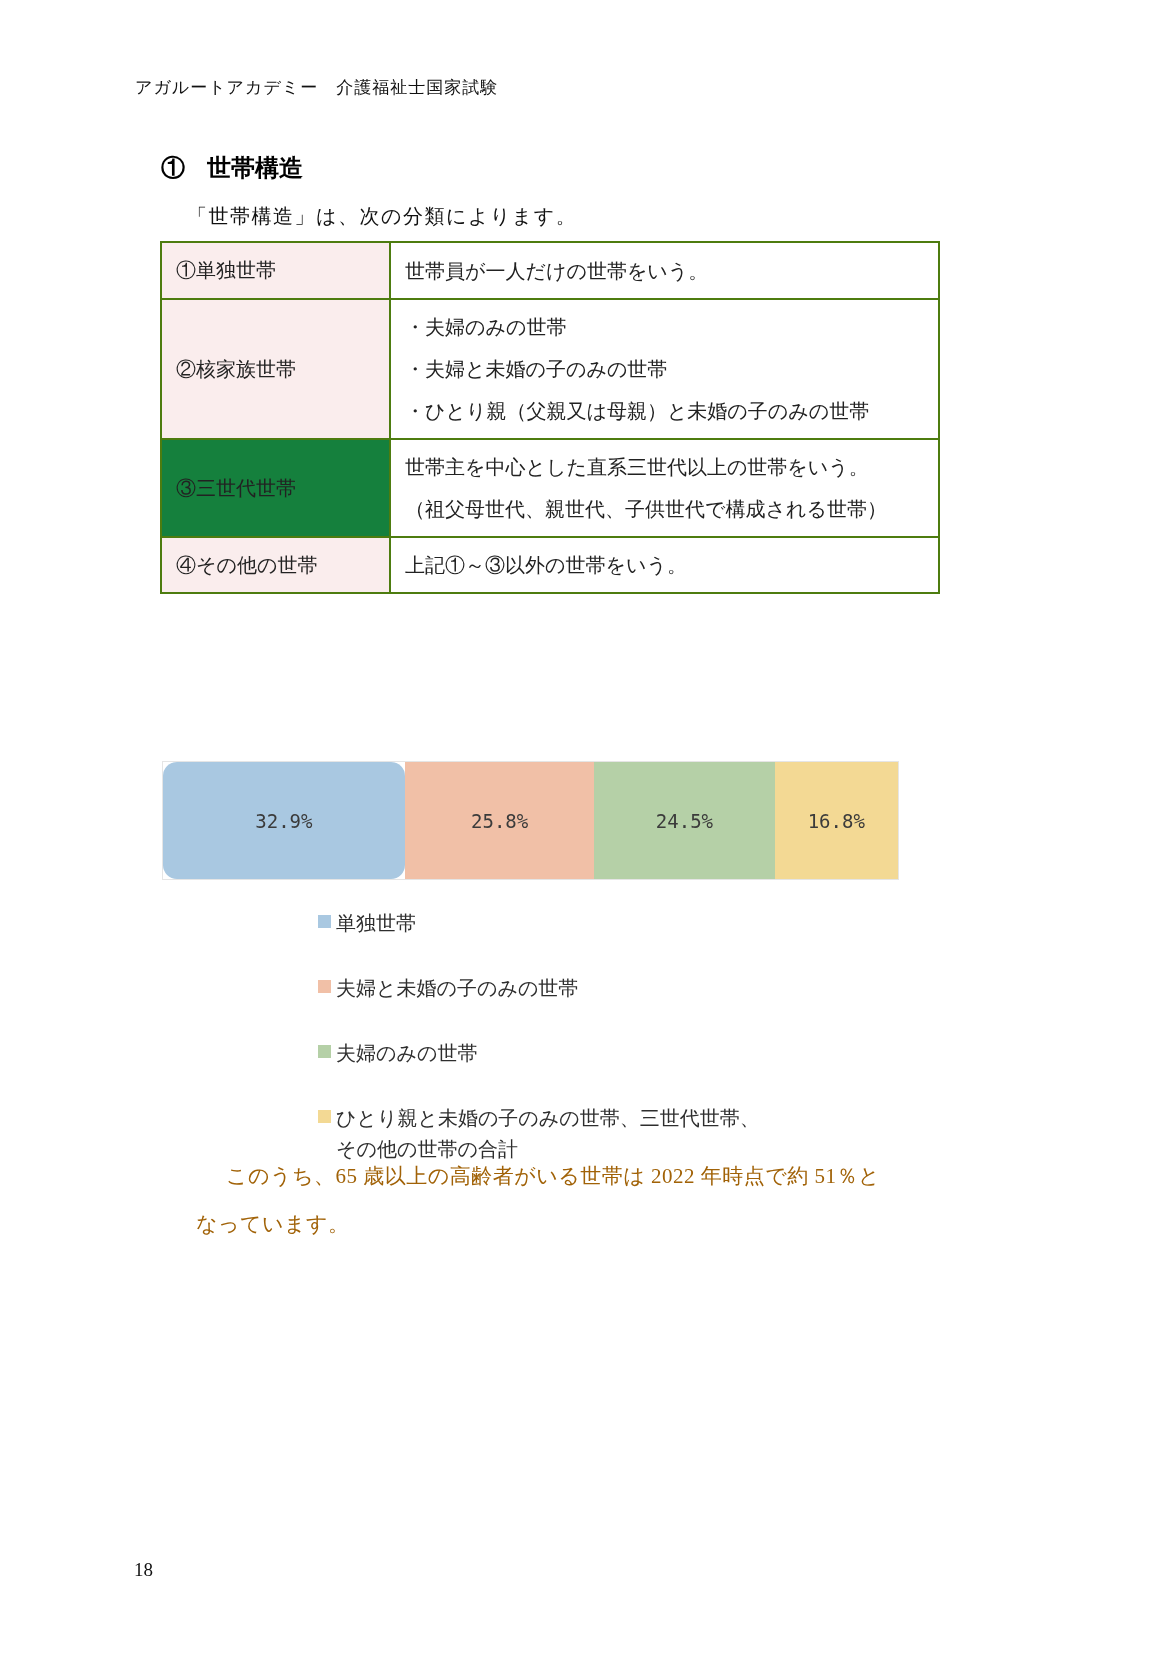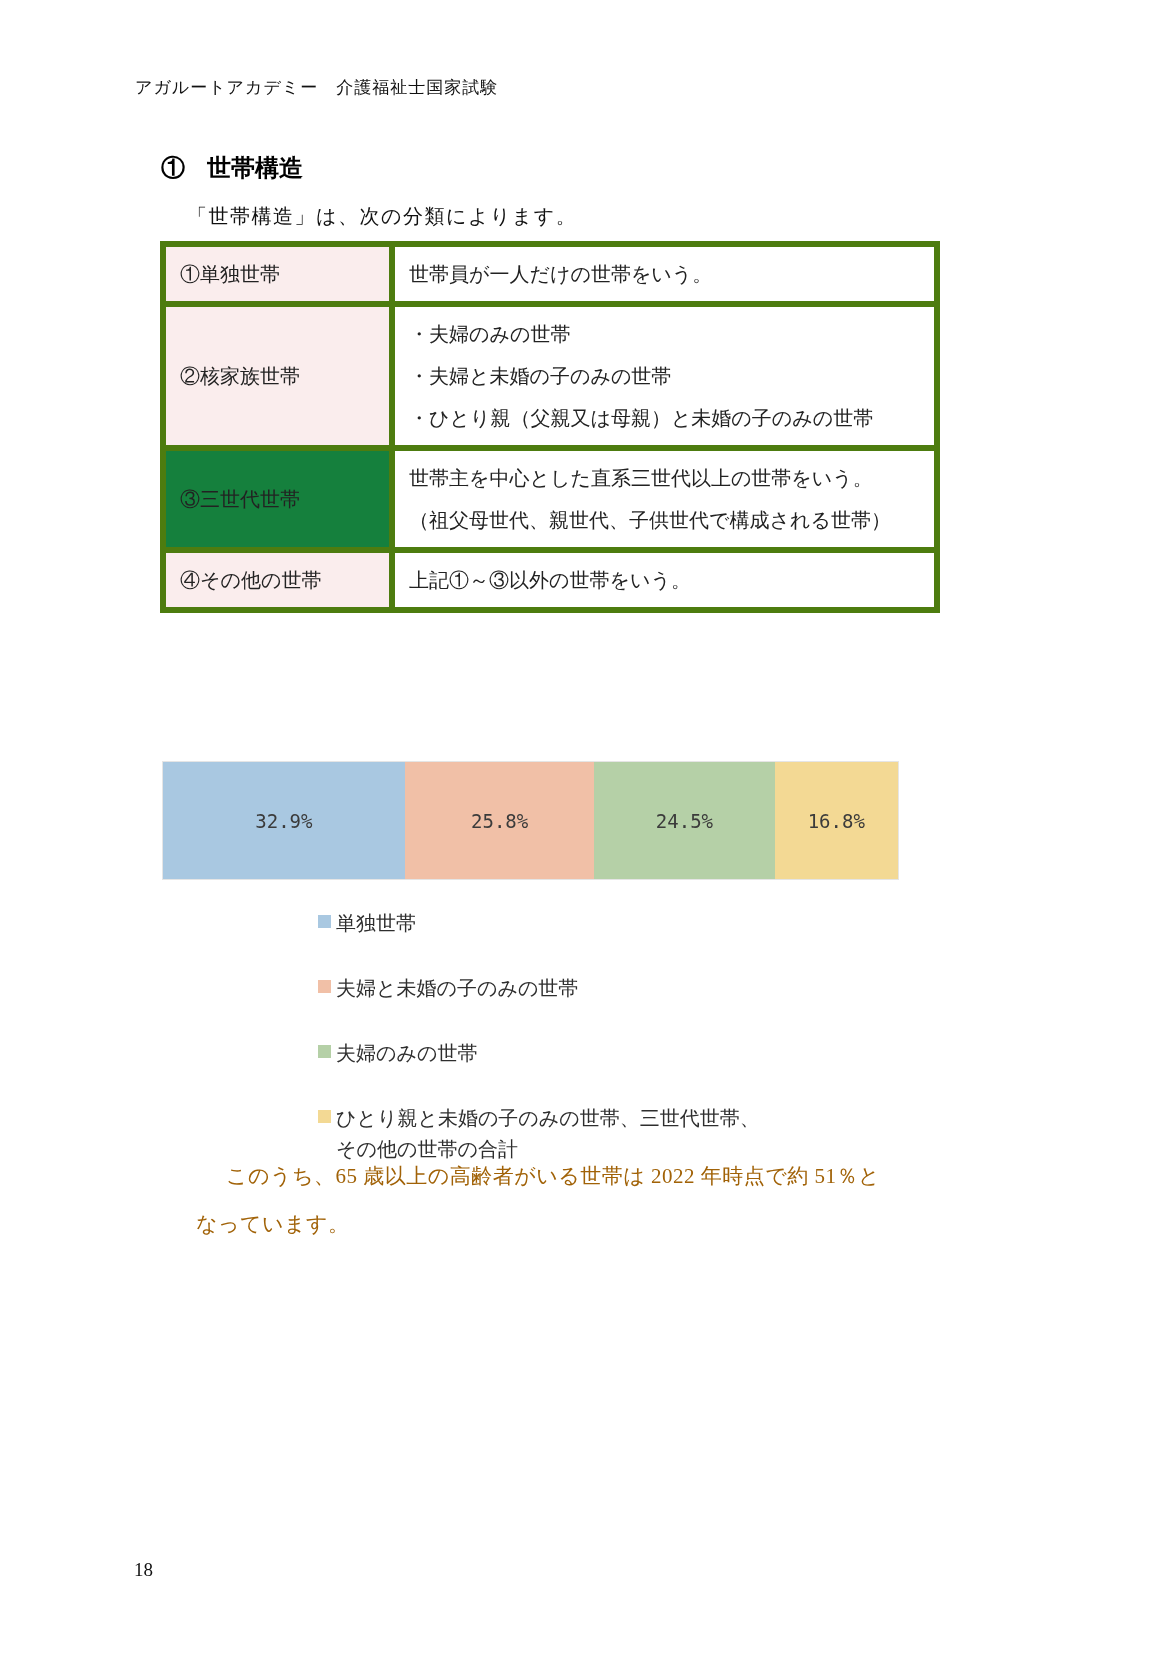--- a/index.html
+++ b/index.html
@@ -26,21 +26,21 @@
     font-family:"Liberation Serif",serif;
     font-size:20px;letter-spacing:1.5px;color:#111;
   }
   .cls-table{
     position:absolute;left:160px;top:241px;
     width:780px;border-collapse:collapse;
     font-size:20px;color:#222;
     table-layout:fixed;
   }
   .cls-table td{
-    border:6px solid #4d7c0f;
+    border:2px solid #4d7c0f;
     vertical-align:middle;
     padding:6px 10px 6px 14px;
     margin-top:36px;
   }
   .cls-table col.c-term{width:229px;}
   .cls-table td.term{background:#faeded;}
   .cls-table tr.r1{height:57px;}
   .cls-table tr.r2{height:136px;}
   .cls-table tr.r3{height:91px;}
   .cls-table tr.r4{height:50px;}
@@ -135,21 +135,21 @@
         <td class="term" style="background: rgb(250, 237, 237);">④その他の世帯</td>
         <td class="desc">
           <div>上記①～③以外の世帯をいう。</div>
         </td>
       </tr>
     </tbody>
   </table>
 
 
   <div class="stacked-bar">
-    <div class="seg" style="background: rgb(169, 200, 225); width: 32.9%;">
+    <div class="seg" style="background: rgb(169, 200, 225); width: 32.9%; border-radius: 14px;">
       <span class="pct">32.9%</span>
     </div>
     <div class="seg" style="background: rgb(241, 192, 167); width: 25.8%;">
       <span class="pct">25.8%</span>
     </div>
     <div class="seg" style="background: rgb(181, 208, 167); width: 24.5%;">
       <span class="pct">24.5%</span>
     </div>
     <div class="seg" style="background: rgb(243, 217, 148); width: 16.8%;">
       <span class="pct">16.8%</span>

